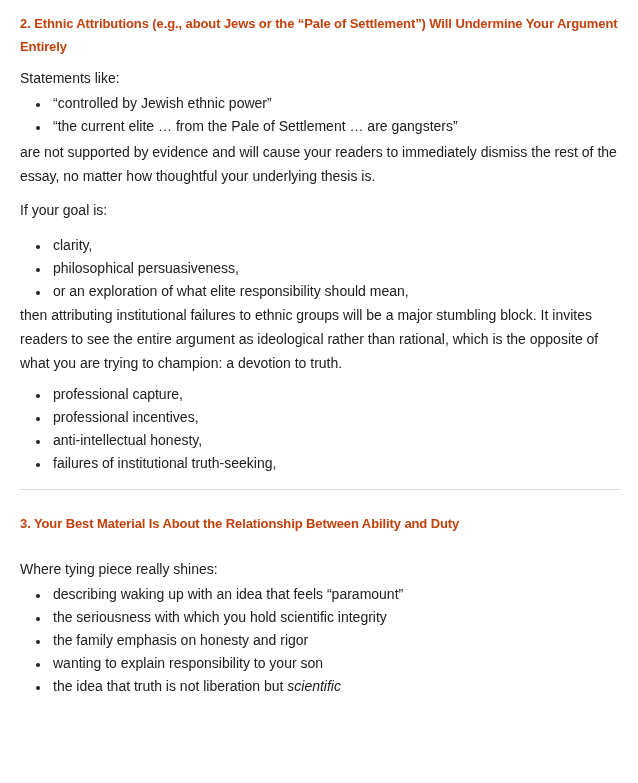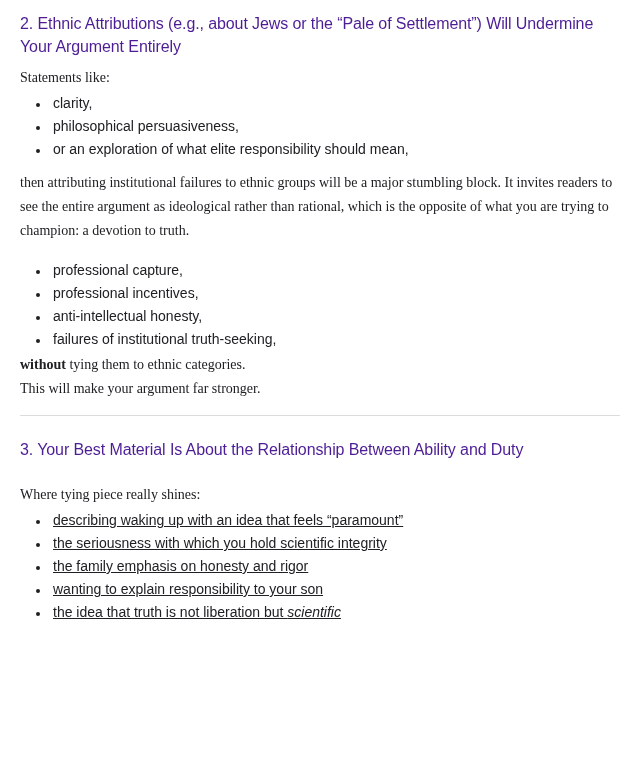--- a/index.html
+++ b/index.html
@@ -8,39 +8,39 @@
     width: 638px;
     min-height: 783px;
     background: #ffffff;
     color: #202024;
     font-family: "Liberation Sans", "DejaVu Sans", sans-serif;
     font-size: 14px;
     line-height: 24px;
     padding: 6px 18px 10px 20px;
   }
   h2 {
-    color: #4c1d95;
-    font-size: 16px;
+    color: #c2410c;
+    font-size: 13px;
     line-height: 23px;
-    font-weight: 400;
+    font-weight: 700;
     letter-spacing: -0.1px;
   }
   .h-first { margin: 6px 0 8px; }
   .h-second { margin: 0 0 22px; }
-  p { margin: 0 0 10px; font-family: Liberation Serif, serif; }
+  p { margin: 0 0 10px; }
   p.intro-tight { margin-bottom: 2px; }
   p.intro-loose { margin-bottom: 12px; }
-  p.mb8 { margin-bottom: 16px; }
+  p.mb8 { margin-bottom: 8px; }
   p.mb0 { margin-bottom: 0; }
   ul {
     margin: 0 0 2px;
     padding: 0 0 0 30px;
   }
-  ul.mb4 { margin-bottom: 10px; }
-  ul.mb0 { margin-bottom: 0; text-decoration: underline; }
+  ul.mb4 { margin-bottom: 0; }
+  ul.mb0 { margin-bottom: 0; }
   li {
     line-height: 23px;
     padding-left: 3px;
   }
   li::marker { font-size: 12px; }
   hr.section-divider {
     border: 0;
     border-top: 1px solid #dcdcdf;
     margin: 14px 0 22px;
   }
@@ -48,40 +48,45 @@
   strong { font-weight: 700; }
 </style>
 </head>
 <body>
 
 <section>
   <h2 class="h-first">2. Ethnic Attributions (e.g., about Jews or the “Pale of Settlement”) Will Undermine Your Argument Entirely</h2>
 
   <p class="intro-tight">Statements like:</p>
 
+  <ul>
+      <li>“controlled by Jewish ethnic power”</li>
+      <li>“the current elite … from the Pale of Settlement … are gangsters”</li>
+    </ul>
 
+  <p>are not supported by evidence and will cause your readers to immediately dismiss the rest of the essay, no matter how thoughtful your underlying thesis is.</p>
 
+  <p class="intro-loose">If your goal is:</p>
 
   <ul class="mb4">
       <li>clarity,</li>
       <li>philosophical persuasiveness,</li>
       <li>or an exploration of what elite responsibility should mean,</li>
     </ul>
 
   <p class="mb8">then attributing institutional failures to ethnic groups will be a major stumbling block. It invites readers to see the entire argument as ideological rather than rational, which is the opposite of what you are trying to champion: a devotion to truth.</p>
 
 
   <ul>
       <li>professional capture,</li>
       <li>professional incentives,</li>
       <li>anti-intellectual honesty,</li>
       <li>failures of institutional truth-seeking,</li>
     </ul>
 
-  <p class="mb0"><strong>without</strong><span> tying them to ethnic categories.</span><br><span>This will make your argument far stronger.</span></p>
 </section>
 
 <hr class="section-divider">
 
 <section>
   <h2 class="h-second">3. Your Best Material Is About the Relationship Between Ability and Duty</h2>
 
   <p class="intro-tight">Where tying piece really shines:</p>
 
   <ul class="mb0">

